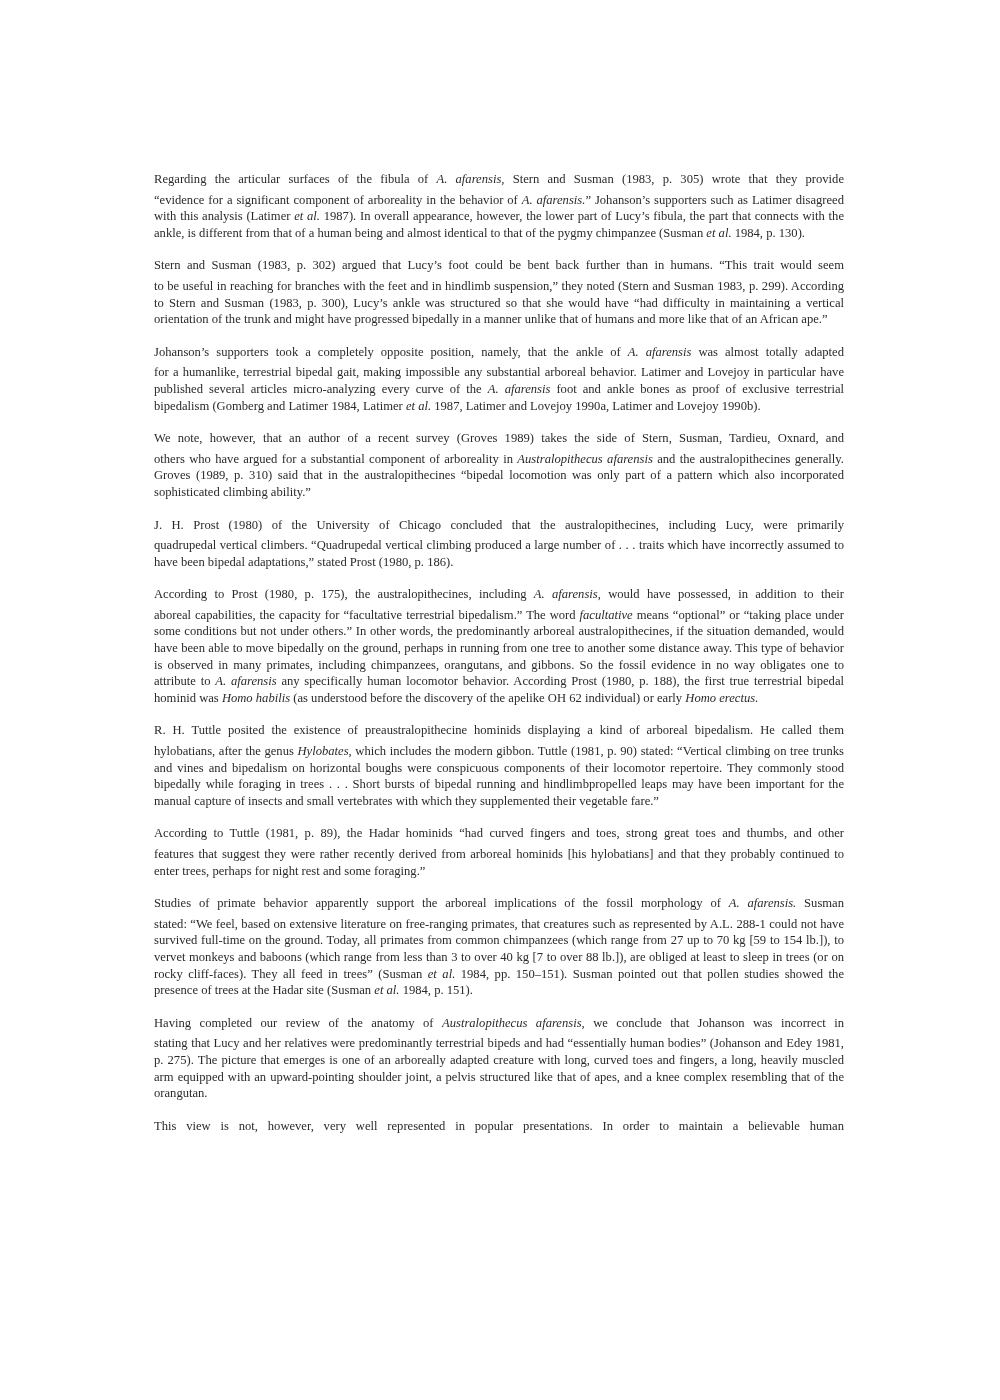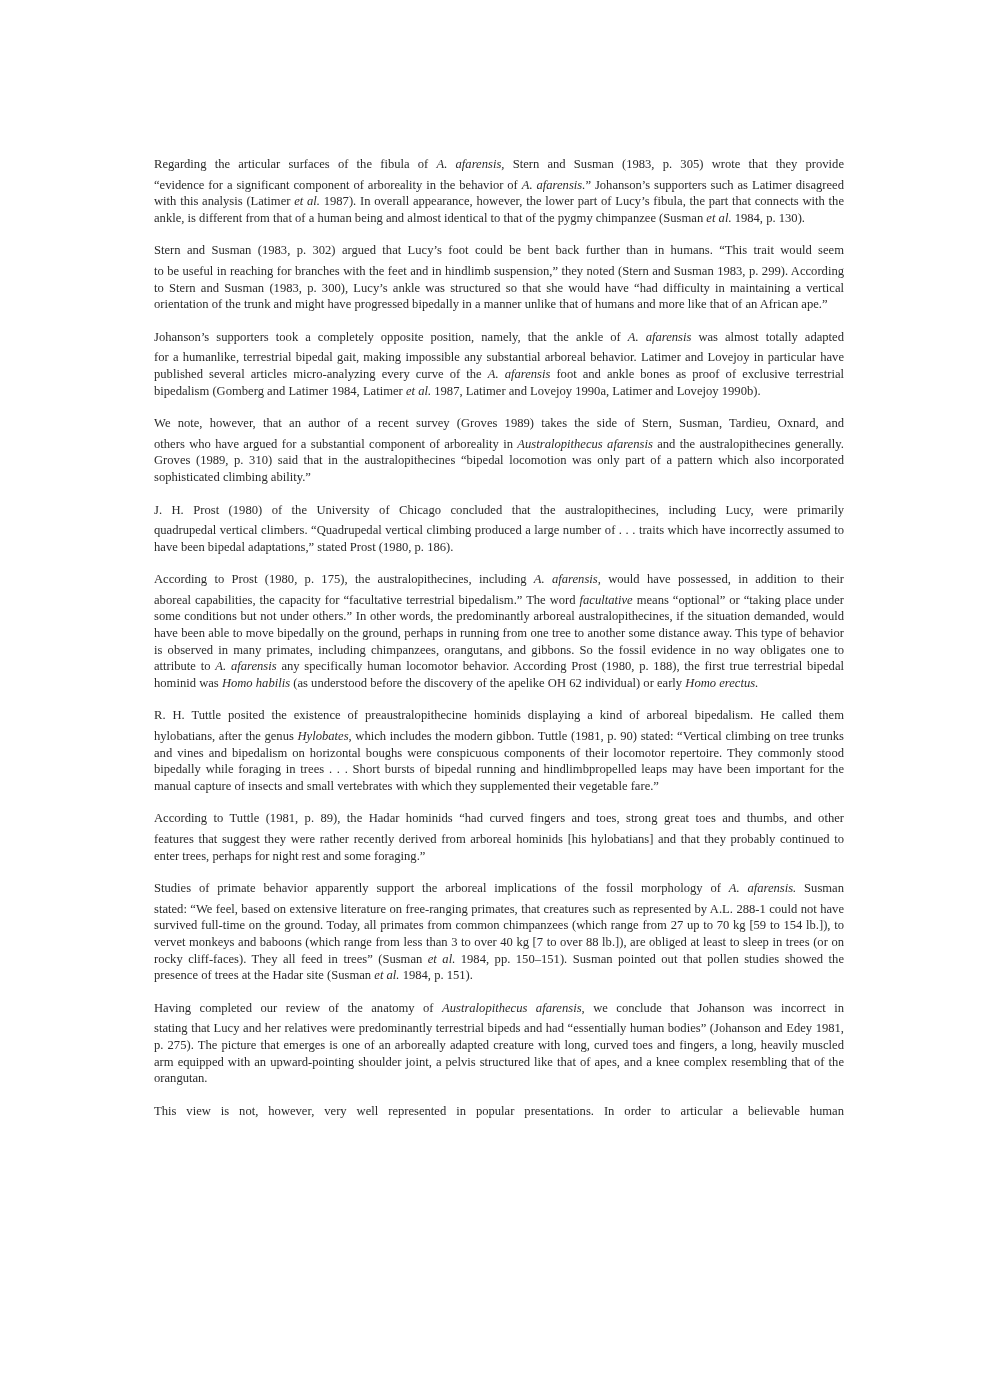--- a/index.html
+++ b/index.html
@@ -9,21 +9,21 @@
     }
     body {
       width: 1000px;
       height: 1400px;
       position: relative;
       overflow: hidden;
     }
     .page {
       position: absolute;
       left: 154px;
-      top: 156px;
+      top: 171px;
       width: 690px;
       font-family: "Liberation Serif", serif;
       font-size: 12.6px;
       line-height: 16.6px;
       color: #2a2a2a;
     }
     .para {
       margin: 0 0 16px 0;
       text-align: justify;
       text-justify: inter-word;
@@ -42,14 +42,14 @@
     <p class="para"><span class="first-line"><span>Regarding the articular surfaces of the fibula of </span><i>A. afarensis</i><span>, Stern and Susman (1983, p. 305) wrote that they provide</span></span><span><span>“evidence for a significant component of arboreality in the behavior of </span><i>A. afarensis.</i><span>” Johanson’s supporters such as Latimer disagreed with this analysis (Latimer </span><i>et al.</i><span> 1987). In overall appearance, however, the lower part of Lucy’s fibula, the part that connects with the ankle, is different from that of a human being and almost identical to that of the pygmy chimpanzee (Susman </span><i>et al.</i><span> 1984, p. 130).</span></span></p>
     <p class="para"><span class="first-line"><span>Stern and Susman (1983, p. 302) argued that Lucy’s foot could be bent back further than in humans. “This trait would seem</span></span><span><span>to be useful in reaching for branches with the feet and in hindlimb suspension,” they noted (Stern and Susman 1983, p. 299). According to Stern and Susman (1983, p. 300), Lucy’s ankle was structured so that she would have “had difficulty in maintaining a vertical orientation of the trunk and might have progressed bipedally in a manner unlike that of humans and more like that of an African ape.”</span></span></p>
     <p class="para"><span class="first-line"><span>Johanson’s supporters took a completely opposite position, namely, that the ankle of </span><i>A. afarensis</i><span> was almost totally adapted</span></span><span><span>for a humanlike, terrestrial bipedal gait, making impossible any substantial arboreal behavior. Latimer and Lovejoy in particular have published several articles micro-analyzing every curve of the </span><i>A. afarensis</i><span> foot and ankle bones as proof of exclusive terrestrial bipedalism (Gomberg and Latimer 1984, Latimer </span><i>et al.</i><span> 1987, Latimer and Lovejoy 1990a, Latimer and Lovejoy 1990b).</span></span></p>
     <p class="para"><span class="first-line"><span>We note, however, that an author of a recent survey (Groves 1989) takes the side of Stern, Susman, Tardieu, Oxnard, and</span></span><span><span>others who have argued for a substantial component of arboreality in </span><i>Australopithecus afarensis</i><span> and the australopithecines generally. Groves (1989, p. 310) said that in the australopithecines “bipedal locomotion was only part of a pattern which also incorporated sophisticated climbing ability.”</span></span></p>
     <p class="para"><span class="first-line"><span>J. H. Prost (1980) of the University of Chicago concluded that the australopithecines, including Lucy, were primarily</span></span><span><span>quadrupedal vertical climbers. “Quadrupedal vertical climbing produced a large number of . . . traits which have incorrectly assumed to have been bipedal adaptations,” stated Prost (1980, p. 186).</span></span></p>
     <p class="para"><span class="first-line"><span>According to Prost (1980, p. 175), the australopithecines, including </span><i>A. afarensis</i><span>, would have possessed, in addition to their</span></span><span><span>aboreal capabilities, the capacity for “facultative terrestrial bipedalism.” The word </span><i>facultative</i><span> means “optional” or “taking place under some conditions but not under others.” In other words, the predominantly arboreal australopithecines, if the situation demanded, would have been able to move bipedally on the ground, perhaps in running from one tree to another some distance away. This type of behavior is observed in many primates, including chimpanzees, orangutans, and gibbons. So the fossil evidence in no way obligates one to attribute to </span><i>A. afarensis</i><span> any specifically human locomotor behavior. According Prost (1980, p. 188), the first true terrestrial bipedal hominid was </span><i>Homo habilis</i><span> (as understood before the discovery of the apelike OH 62 individual) or early </span><i>Homo erectus.</i></span></p>
     <p class="para"><span class="first-line"><span>R. H. Tuttle posited the existence of preaustralopithecine hominids displaying a kind of arboreal bipedalism. He called them</span></span><span><span>hylobatians, after the genus </span><i>Hylobates</i><span>, which includes the modern gibbon. Tuttle (1981, p. 90) stated: “Vertical climbing on tree trunks and vines and bipedalism on horizontal boughs were conspicuous components of their locomotor repertoire. They commonly stood bipedally while foraging in trees . . . Short bursts of bipedal running and hindlimbpropelled leaps may have been important for the manual capture of insects and small vertebrates with which they supplemented their vegetable fare.”</span></span></p>
     <p class="para"><span class="first-line"><span>According to Tuttle (1981, p. 89), the Hadar hominids “had curved fingers and toes, strong great toes and thumbs, and other</span></span><span><span>features that suggest they were rather recently derived from arboreal hominids [his hylobatians] and that they probably continued to enter trees, perhaps for night rest and some foraging.”</span></span></p>
     <p class="para"><span class="first-line"><span>Studies of primate behavior apparently support the arboreal implications of the fossil morphology of </span><i>A. afarensis.</i><span> Susman</span></span><span><span>stated: “We feel, based on extensive literature on free-ranging primates, that creatures such as represented by A.L. 288-1 could not have survived full-time on the ground. Today, all primates from common chimpanzees (which range from 27 up to 70 kg [59 to 154 lb.]), to vervet monkeys and baboons (which range from less than 3 to over 40 kg [7 to over 88 lb.]), are obliged at least to sleep in trees (or on rocky cliff-faces). They all feed in trees” (Susman </span><i>et al.</i><span> 1984, pp. 150–151). Susman pointed out that pollen studies showed the presence of trees at the Hadar site (Susman </span><i>et al.</i><span> 1984, p. 151).</span></span></p>
     <p class="para"><span class="first-line"><span>Having completed our review of the anatomy of </span><i>Australopithecus afarensis</i><span>, we conclude that Johanson was incorrect in</span></span><span><span>stating that Lucy and her relatives were predominantly terrestrial bipeds and had “essentially human bodies” (Johanson and Edey 1981, p. 275). The picture that emerges is one of an arboreally adapted creature with long, curved toes and fingers, a long, heavily muscled arm equipped with an upward-pointing shoulder joint, a pelvis structured like that of apes, and a knee complex resembling that of the orangutan.</span></span></p>
-    <p class="para"><span class="first-line"><span>This view is not, however, very well represented in popular presentations. In order to articular a believable human</span></span></p>
+    <p class="para"><span class="first-line"><span>This view is not, however, very well represented in popular presentations. In order to maintain a believable human</span></span></p>
   </div>
 
 </body></html>

